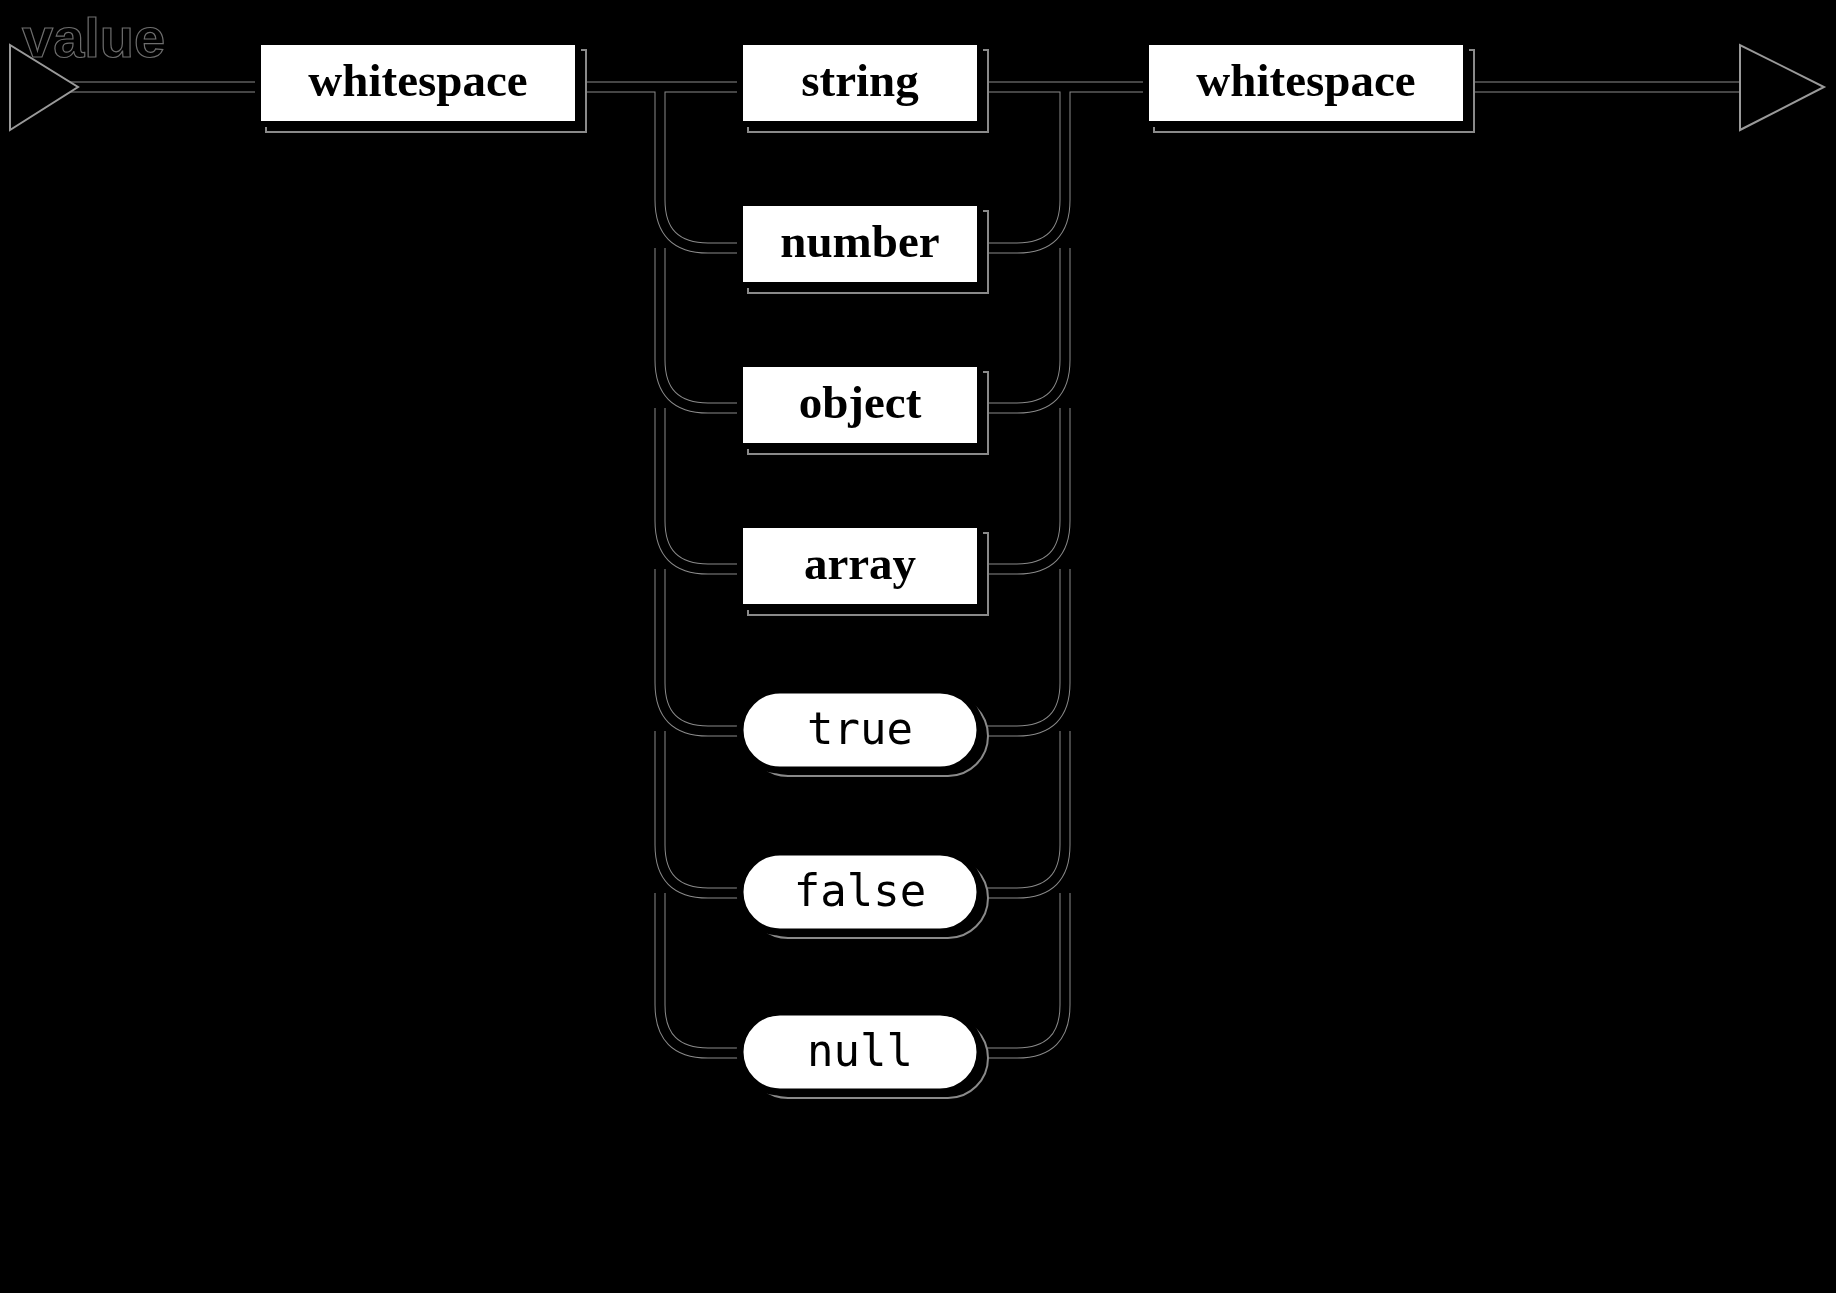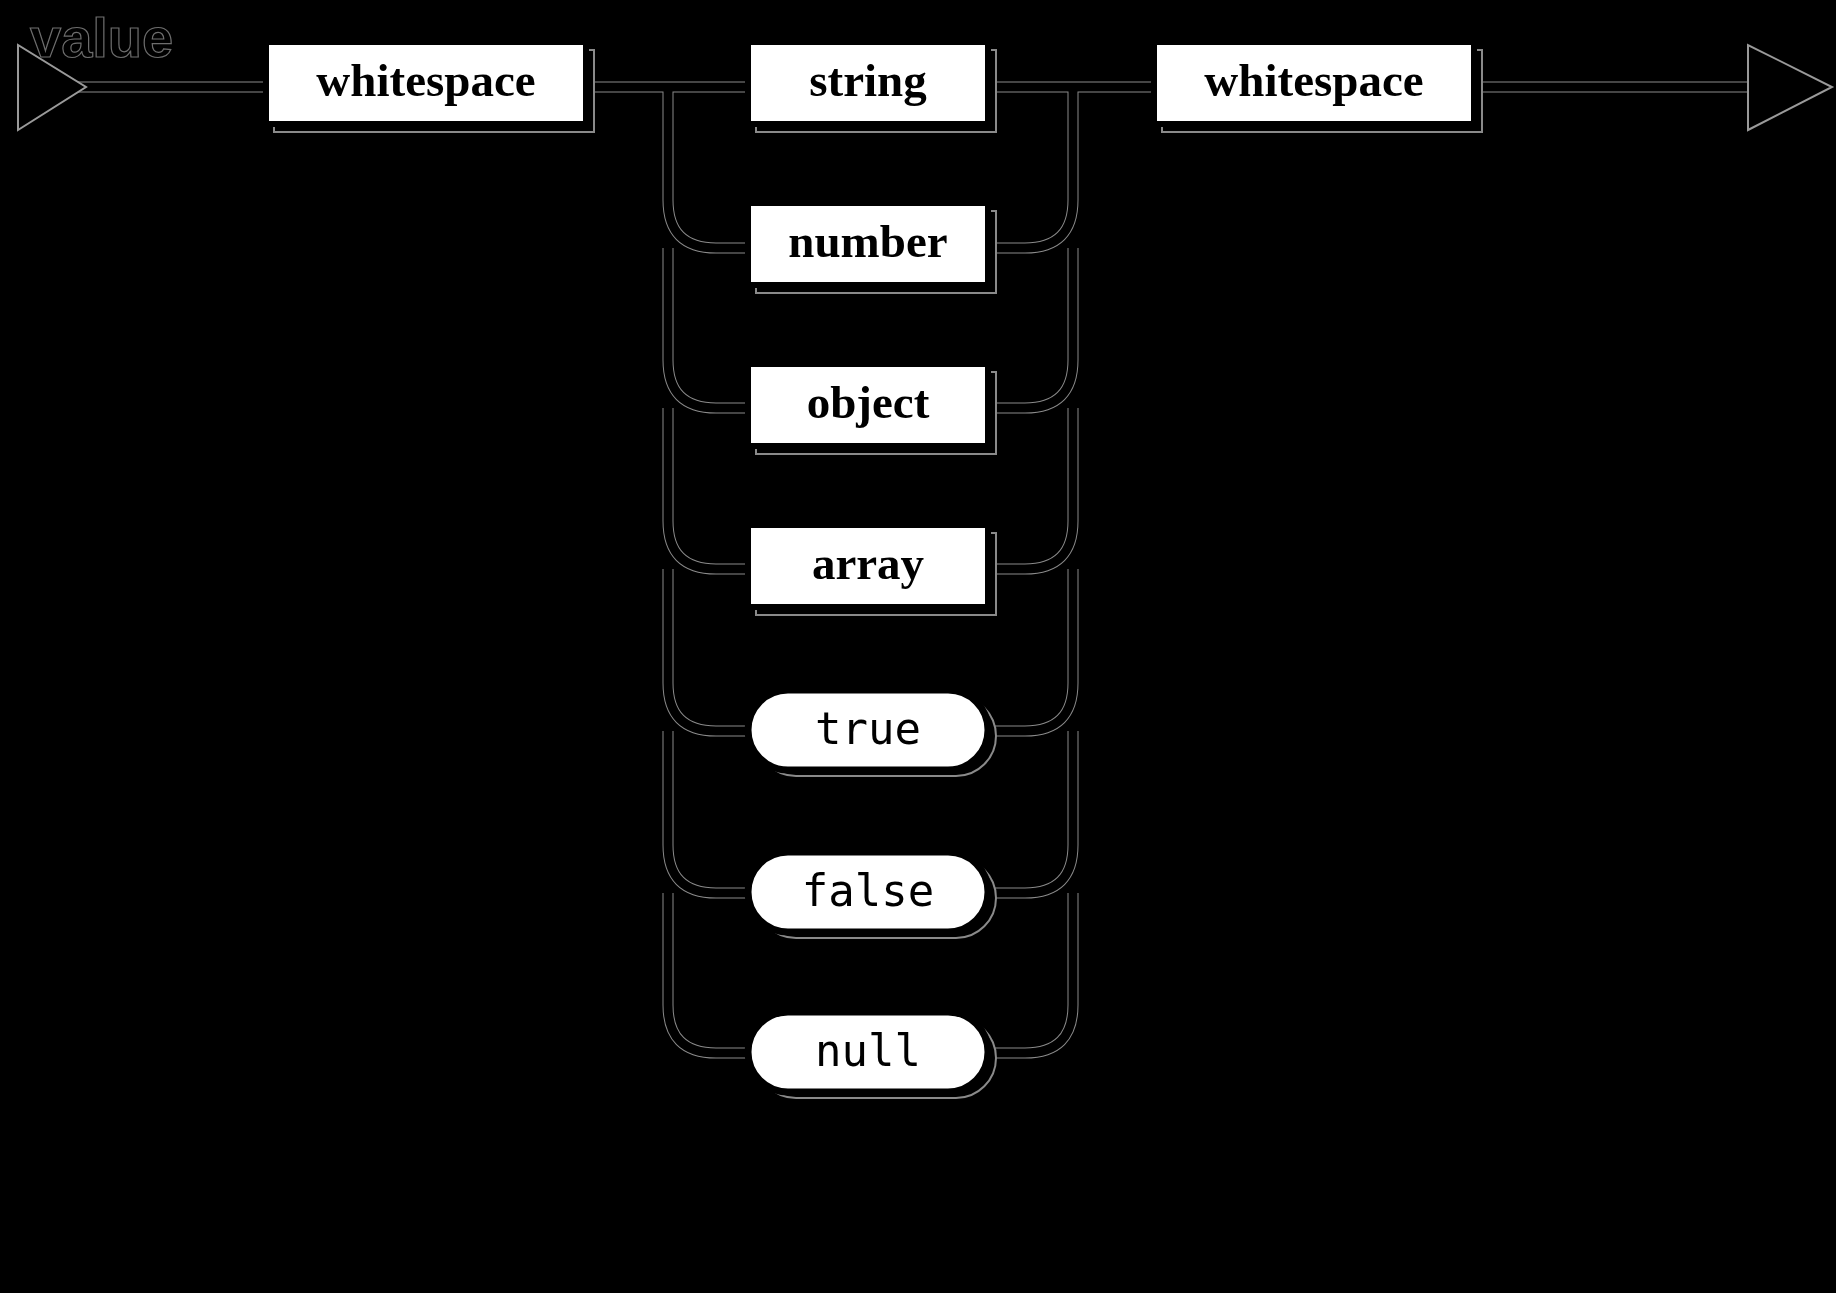--- a/index.html
+++ b/index.html
@@ -2,21 +2,21 @@
 <html><head>
 <meta charset="utf-8">
 <title>Railroad Diagram</title>
 <style>
   html,body{margin:0;padding:0;background:#000;}
   body{
     width:1836px;height:1293px;overflow:hidden;
     font-family:"Liberation Serif",serif;
     position:relative;
   }
-  #stage{position:absolute;left:8px;top:0;width:1592px;height:1293px;background:#000;}
+  #stage{position:absolute;left:0;top:0;width:1592px;height:1293px;background:#000;}
   svg{display:block;}
 
   
   .rail-outline{fill:none;stroke:#8a8a8a;stroke-width:11;stroke-linecap:butt;}
   .rail-core{fill:none;stroke:#000000;stroke-width:9;stroke-linecap:butt;}
 
   .marker-outline{fill:#000;stroke:#9a9a9a;stroke-width:2;}
 
   .node-shadow{fill:#000;stroke:#8a8a8a;stroke-width:2;}
   .node-box{fill:#ffffff;stroke:#000000;stroke-width:6;}

